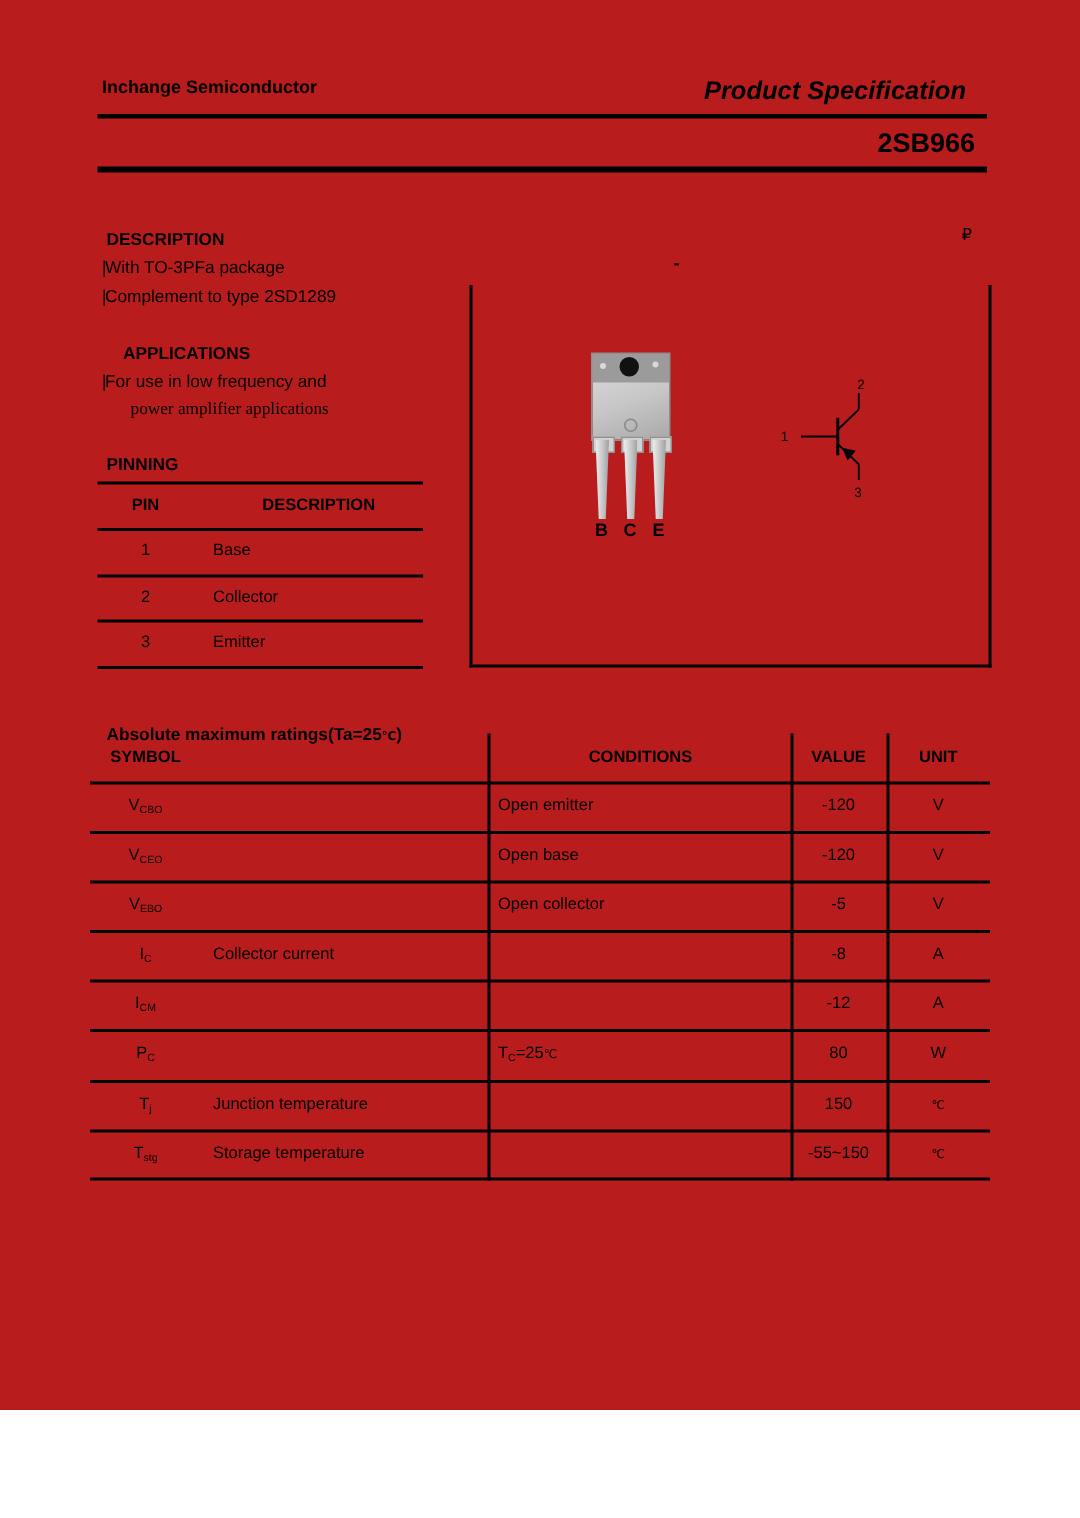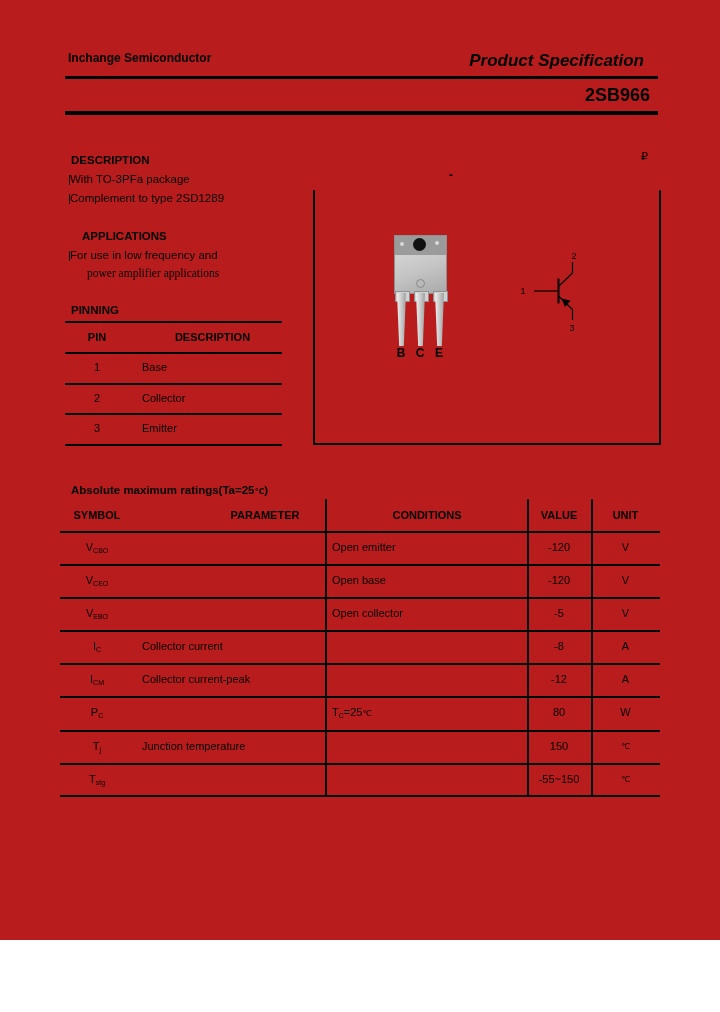--- a/index.html
+++ b/index.html
@@ -43,21 +43,21 @@
   .pkg-hole{position:absolute;left:18px;top:2px;width:13px;height:13px;border-radius:50%;background:var(--hole,#111);}
   .pkg-dot{position:absolute;width:4px;height:4px;border-radius:50%;background:#d9d9d9;}
   .pkg-dimple{position:absolute;left:21px;top:43px;width:7px;height:7px;border-radius:50%;border:1px solid #888;}
   .leg{position:absolute;top:103px;width:9px;height:53px;
     background:linear-gradient(90deg,#efefef,#b9b9b9 70%,#9f9f9f);
     clip-path:polygon(0% 0%,100% 0%,76% 100%,24% 100%);}
   .leg-shoulder{position:absolute;top:101px;width:13px;height:9px;background:#d2d2d2;border:1px solid #919191;}
   .leg-label{position:absolute;top:156px;width:14px;text-align:center;font-size:12px;font-weight:bold;}
 
   
-  #ratings{left:60px;top:499px;width:600px;height:298px;font-size:11px;}
+  #ratings{left:60px;top:489px;width:600px;height:298px;font-size:11px;}
   .rt-head{position:absolute;top:0;height:32px;line-height:32px;font-weight:bold;font-size:11px;}
   .rt-row{position:absolute;left:0;width:600px;height:33px;line-height:33px;}
   .c-sym{position:absolute;left:0;width:74px;text-align:center;}
   .c-par{position:absolute;left:82px;}
   .c-cond{position:absolute;left:272px;}
   .c-val{position:absolute;left:467px;width:64px;text-align:center;}
   .c-unit{position:absolute;left:531px;width:69px;text-align:center;}
   sub.ss{font-size:7px;vertical-align:-2px;letter-spacing:0;}
   .deg{font-size:8px;}
 
@@ -149,21 +149,20 @@
     <div class="hrule" style="left:0;top:65px;width:600px;height:2px;"></div>
     <div class="hrule" style="left:0;top:98px;width:600px;height:2px;"></div>
     <div class="hrule" style="left:0;top:131px;width:600px;height:2px;"></div>
     <div class="hrule" style="left:0;top:164px;width:600px;height:2px;"></div>
     <div class="hrule" style="left:0;top:197px;width:600px;height:2px;"></div>
     <div class="hrule" style="left:0;top:231px;width:600px;height:2px;"></div>
     <div class="hrule" style="left:0;top:264px;width:600px;height:2px;"></div>
     <div class="hrule" style="left:0;top:296px;width:600px;height:2px;"></div>
 
     <div class="rt-head c-sym">SYMBOL</div>
-    <div class="rt-head" style="left:110px;width:190px;text-align:center;">PARAMETER</div>
     <div class="rt-head" style="left:267px;width:200px;text-align:center;">CONDITIONS</div>
     <div class="rt-head c-val">VALUE</div>
     <div class="rt-head c-unit">UNIT</div>
 
     <div class="rt-row" style="top:32px;">
       <span class="c-sym"><span>V</span><sub class="ss">CBO</sub></span>
       <span class="c-cond">Open emitter</span>
       <span class="c-val">-120</span>
       <span class="c-unit">V</span>
     </div>
@@ -181,39 +180,39 @@
     </div>
     <div class="rt-row" style="top:131px;">
       <span class="c-sym"><span>I</span><sub class="ss">C</sub></span>
       <span class="c-par">Collector current</span>
       <span class="c-cond"></span>
       <span class="c-val">-8</span>
       <span class="c-unit">A</span>
     </div>
     <div class="rt-row" style="top:164px;">
       <span class="c-sym"><span>I</span><sub class="ss">CM</sub></span>
-      <span class="c-par">Collector current-peak</span>
       <span class="c-cond"></span>
       <span class="c-val">-12</span>
       <span class="c-unit">A</span>
     </div>
     <div class="rt-row" style="top:197px;">
       <span class="c-sym"><span>P</span><sub class="ss">C</sub></span>
       <span class="c-cond"><span>T</span><sub class="ss">C</sub><span>=25</span><span class="deg">℃</span></span>
       <span class="c-val">80</span>
       <span class="c-unit">W</span>
     </div>
     <div class="rt-row" style="top:231px;">
       <span class="c-sym"><span>T</span><sub class="ss">j</sub></span>
       <span class="c-par">Junction temperature</span>
       <span class="c-cond"></span>
       <span class="c-val">150</span>
       <span class="c-unit deg">℃</span>
     </div>
     <div class="rt-row" style="top:264px;">
       <span class="c-sym"><span>T</span><sub class="ss">stg</sub></span>
+      <span class="c-par">Storage temperature</span>
       <span class="c-cond"></span>
       <span class="c-val">-55~150</span>
       <span class="c-unit deg">℃</span>
     </div>
   </div>
 
 </div>
 
 </body></html>

